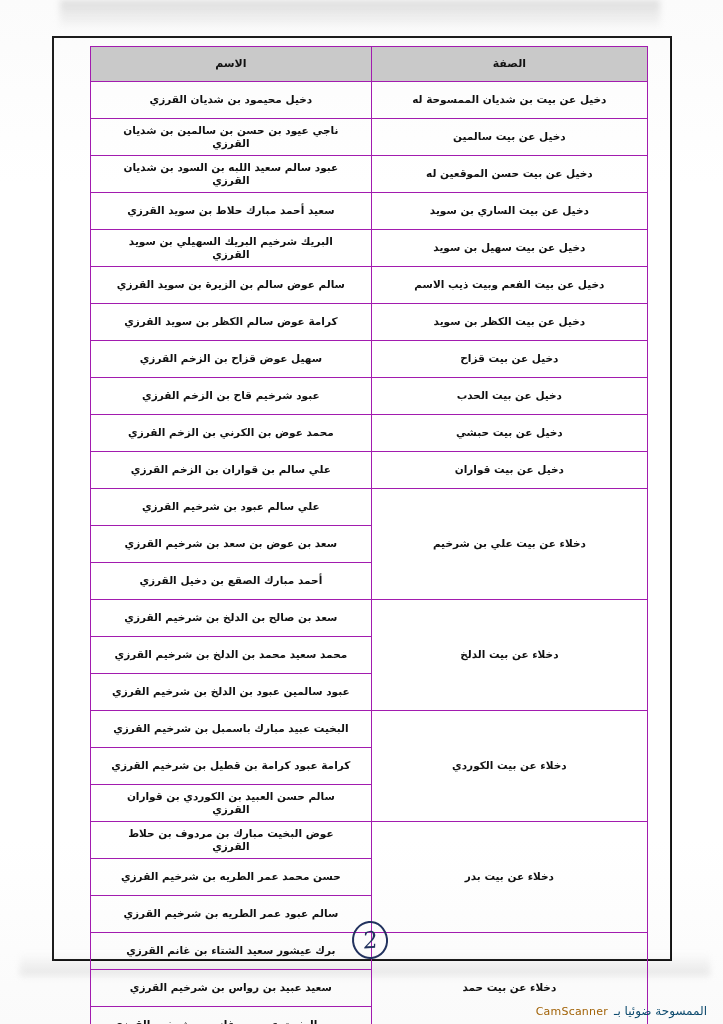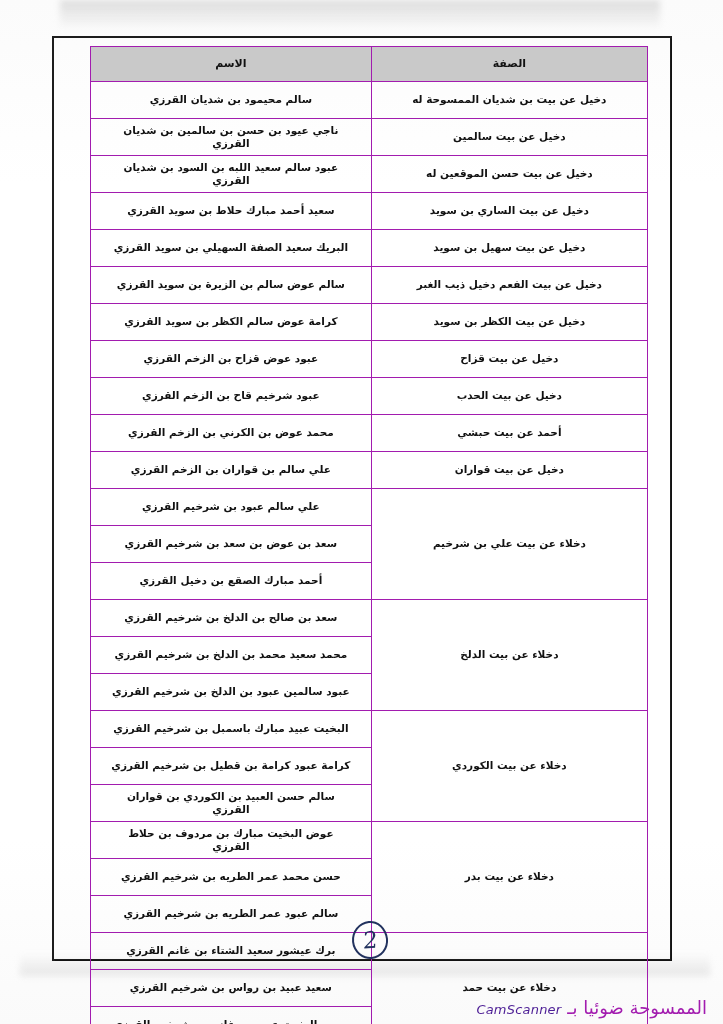--- a/index.html
+++ b/index.html
@@ -136,31 +136,30 @@
     position: absolute;
     right: 16px;
     bottom: 6px;
     display: flex;
     align-items: baseline;
     gap: 6px;
     direction: rtl;
     color: #8c8c8c;
   }
   .scan-footer .arabic-note {
-    font-size: 18px;
-    color: #a21caf;
+    font-size: 12px;
+    color: #0c4a6e;
     text-align: center;
   }
   .scan-footer .brand {
-    font-size: 13px;
-    color: #4c1d95;
+    font-size: 11px;
+    color: #a16207;
     letter-spacing: .2px;
     direction: ltr;
     font-family: "DejaVu Sans", "Liberation Sans", sans-serif;
-    font-style: italic;
   }
 </style>
 </head>
 <body>
 
 <div class="scan-sheet"></div>
 <div class="scan-smudge-top"></div>
 <div class="scan-smudge-bottom"></div>
 
 <div class="page-frame"></div>
@@ -173,56 +172,56 @@
     </colgroup>
     <thead>
       <tr>
         <th>الصفة</th>
         <th>الاسم</th>
       </tr>
     </thead>
     <tbody id="table-body">
         <tr>
           <td class="cell-attr">دخيل عن بيت بن شديان الممسوحة له</td>
-          <td class="cell-name">سالم محيمود بن شديان القرزي</td>
+          <td class="cell-name">دخيل محيمود بن شديان القرزي</td>
         </tr>
         <tr>
           <td class="cell-attr">دخيل عن بيت سالمين</td>
           <td class="cell-name">ناجي عيود بن حسن بن سالمين بن شديان القرزي</td>
         </tr>
         <tr>
           <td class="cell-attr">دخيل عن بيت حسن الموقعين له</td>
           <td class="cell-name">عبود سالم سعيد اللبه بن السود بن شديان القرزي</td>
         </tr>
         <tr>
           <td class="cell-attr">دخيل عن بيت الساري بن سويد</td>
           <td class="cell-name">سعيد أحمد مبارك حلاط بن سويد القرزي</td>
         </tr>
         <tr>
           <td class="cell-attr">دخيل عن بيت سهيل  بن سويد</td>
-          <td class="cell-name">البريك سعيد الصفة السهيلي بن سويد القرزي</td>
-        </tr>
-        <tr>
-          <td class="cell-attr">دخيل عن بيت الفعم دخيل ذيب الغبر</td>
+          <td class="cell-name">البريك شرخيم البريك السهيلي بن سويد القرزي</td>
+        </tr>
+        <tr>
+          <td class="cell-attr">دخيل عن بيت الفعم وبيت ذيب الاسم</td>
           <td class="cell-name">سالم عوض سالم بن الزيرة بن سويد القرزي</td>
         </tr>
         <tr>
           <td class="cell-attr">دخيل عن بيت الكظر بن سويد</td>
           <td class="cell-name">كرامة عوض سالم الكظر بن سويد القرزي</td>
         </tr>
         <tr>
           <td class="cell-attr">دخيل عن بيت قزاح</td>
-          <td class="cell-name">عبود عوض قزاح بن الزخم القرزي</td>
+          <td class="cell-name">سهيل عوض قزاح بن الزخم القرزي</td>
         </tr>
         <tr>
           <td class="cell-attr">دخيل عن بيت الحدب</td>
           <td class="cell-name">عبود شرخيم قاح بن الزخم القرزي</td>
         </tr>
         <tr>
-          <td class="cell-attr">أحمد عن بيت حبشي</td>
+          <td class="cell-attr">دخيل عن بيت حبشي</td>
           <td class="cell-name">محمد عوض بن الكرني بن الزخم القرزي</td>
         </tr>
         <tr>
           <td class="cell-attr">دخيل عن بيت قواران</td>
           <td class="cell-name">علي سالم بن قواران بن الزخم القرزي</td>
         </tr>
         <tr>
           <td class="cell-attr-merged" rowspan="3">دخلاء عن بيت علي بن شرخيم</td>
           <td class="cell-name">علي سالم عبود بن شرخيم القرزي</td>
         </tr>

